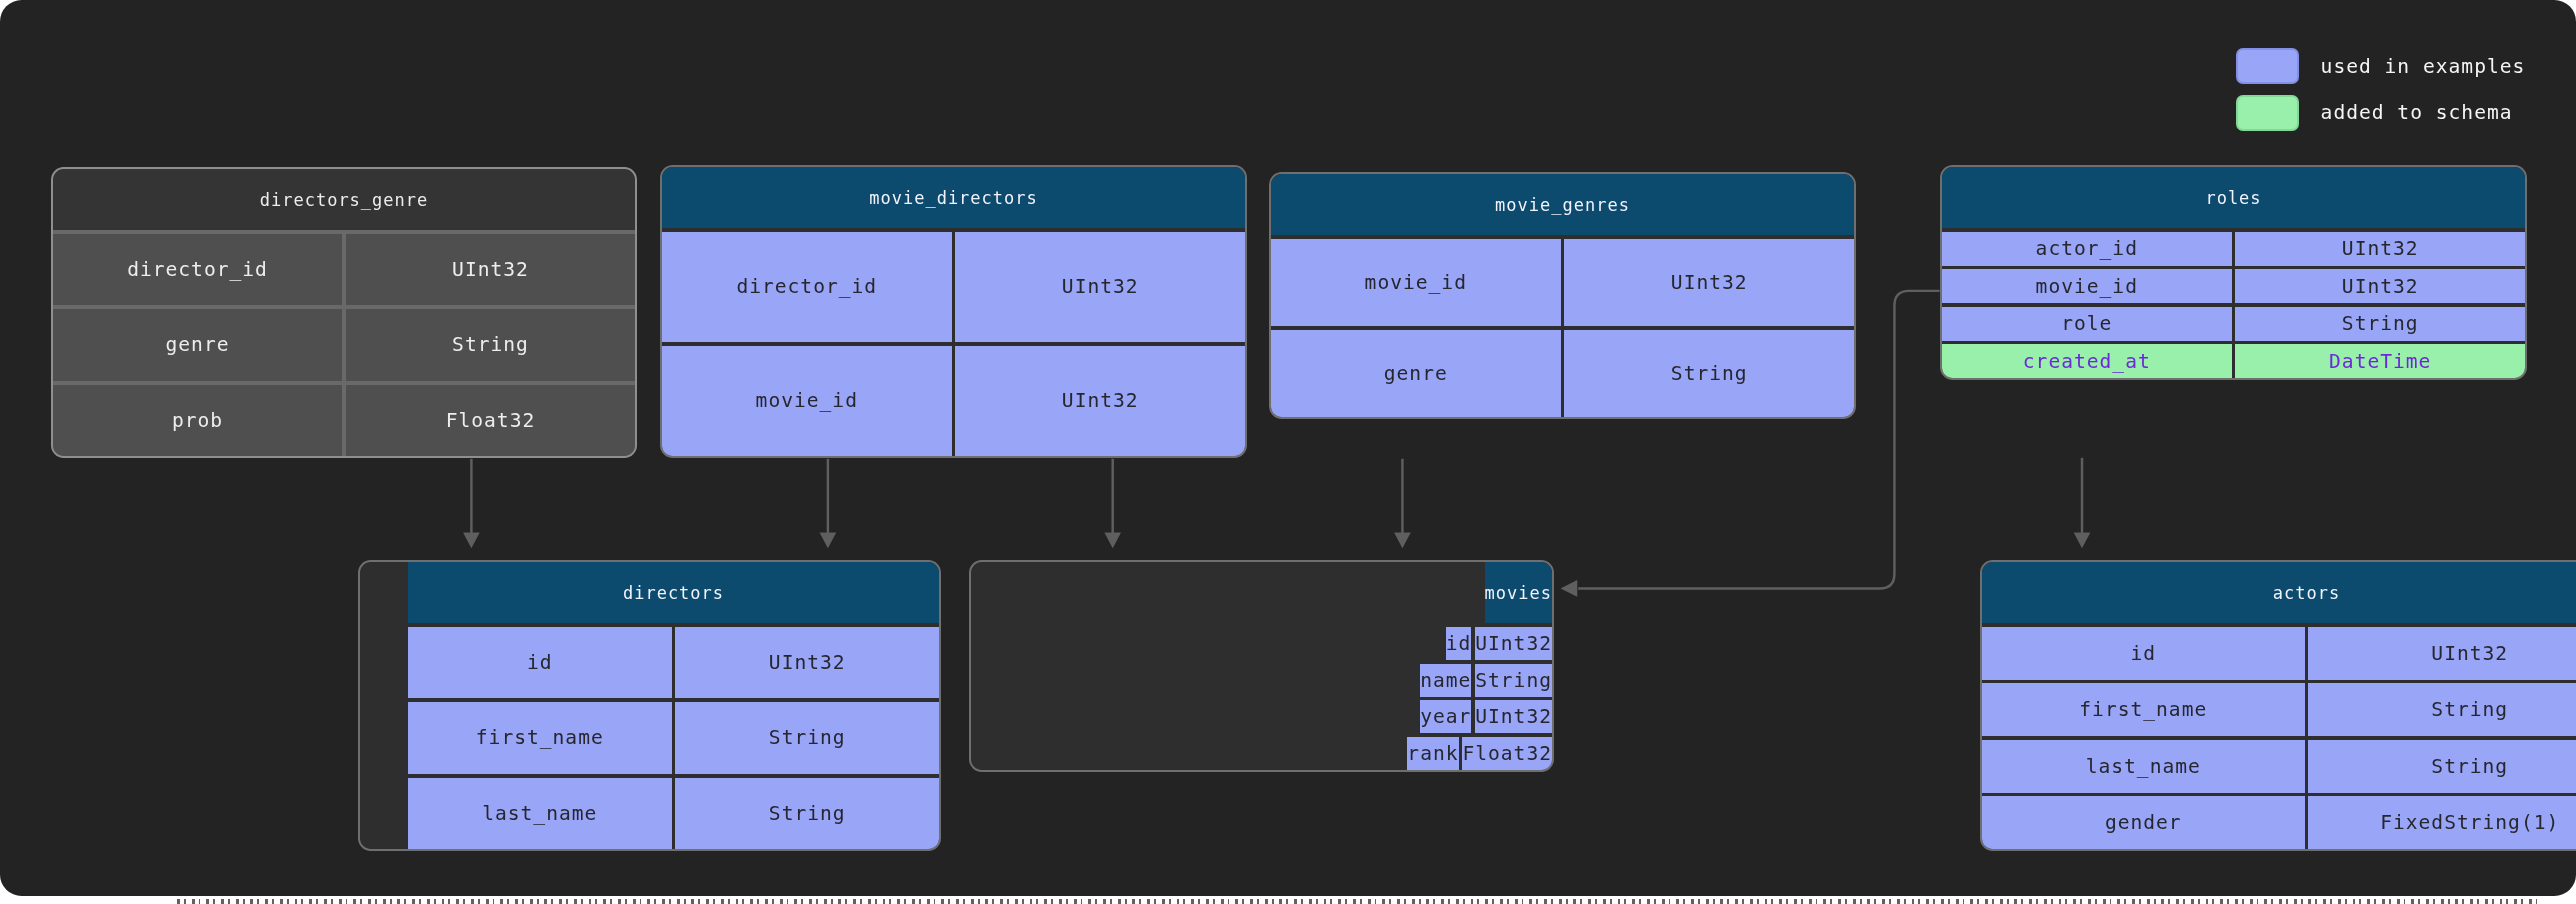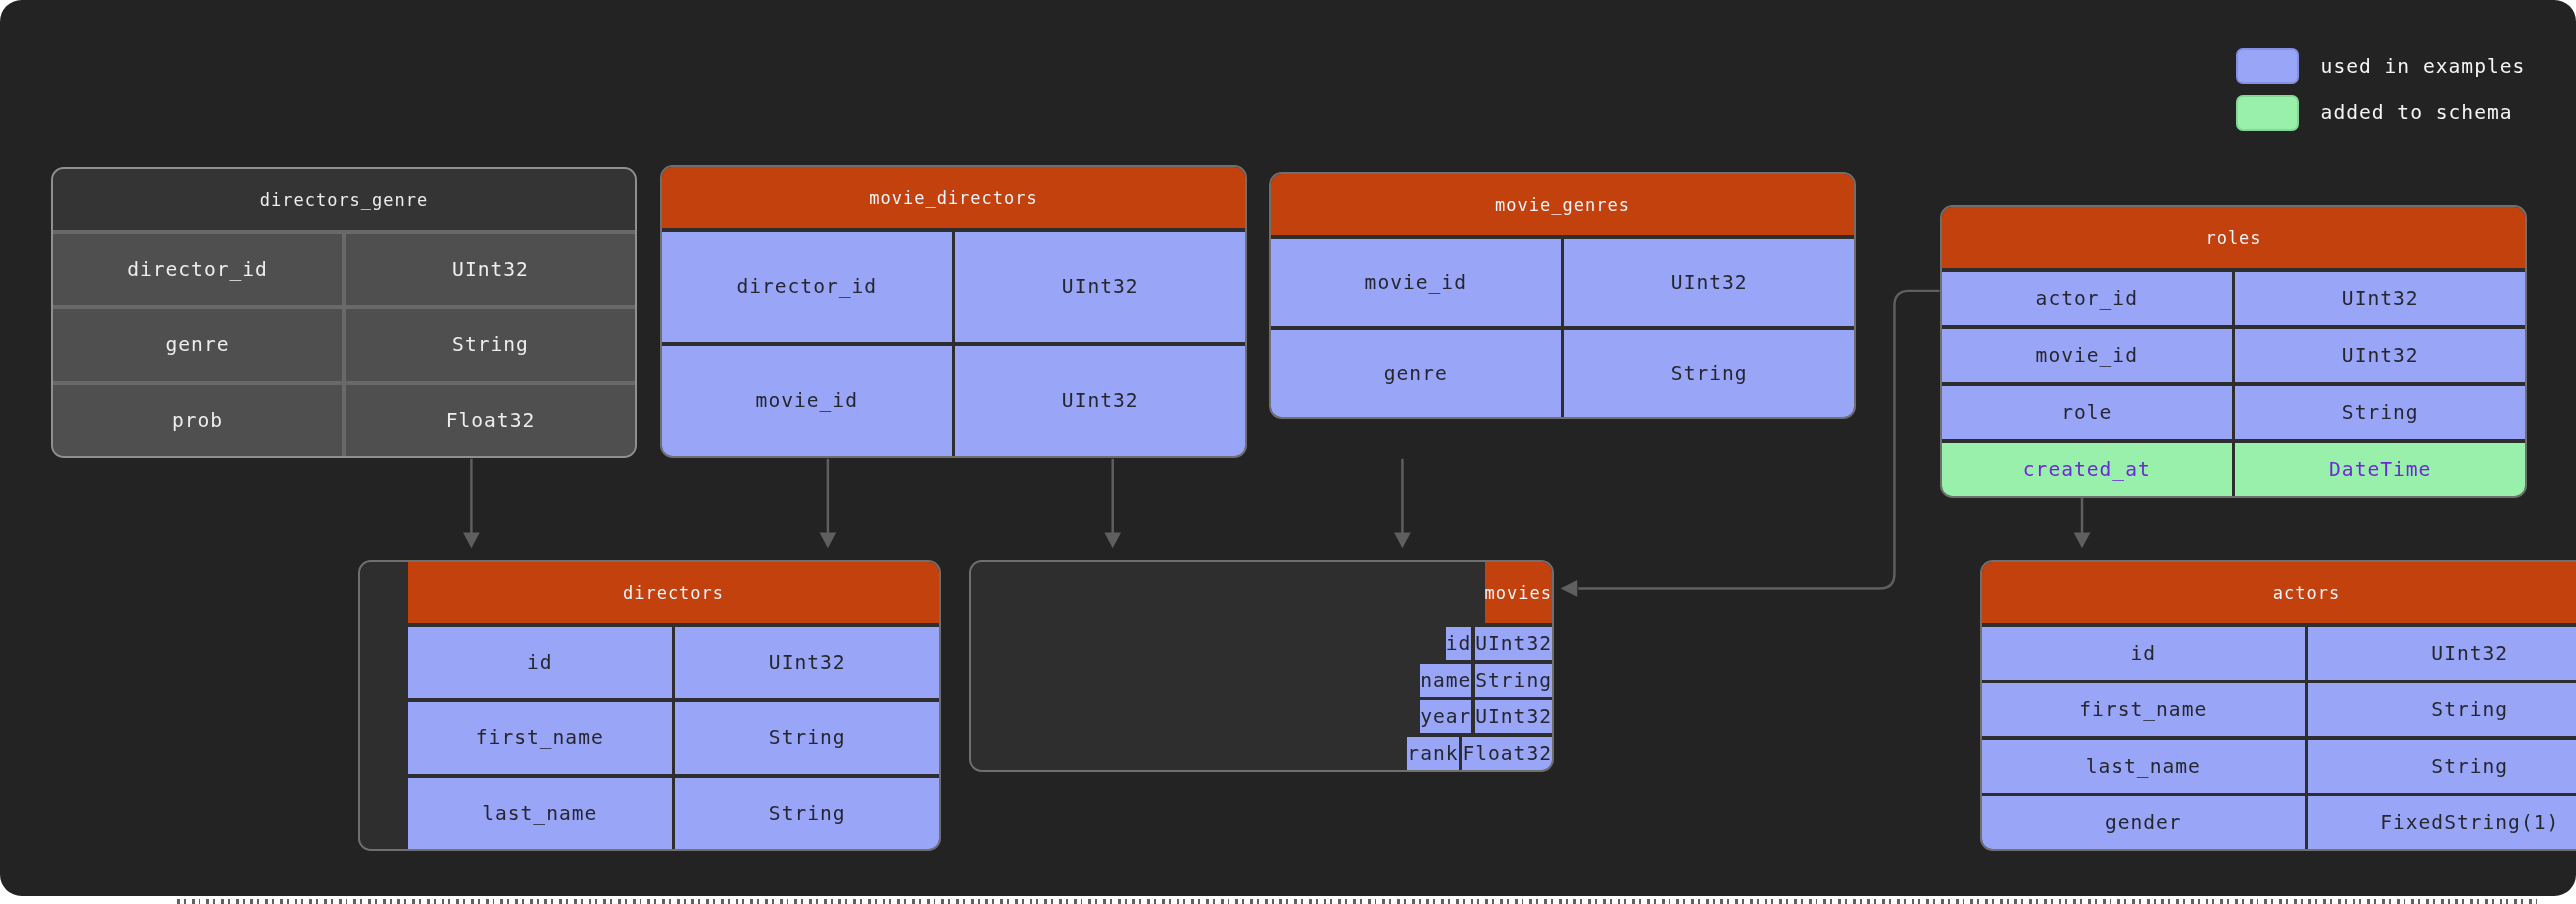--- a/index.html
+++ b/index.html
@@ -18,21 +18,21 @@
   .legend-label{margin-left:21.6px;color:#f5f5f5;font-size:19.6px;letter-spacing:1px;white-space:nowrap;}
   
   .tbl{position:absolute;display:flex;flex-direction:column;gap:3.9px;border-radius:12.8px;overflow:hidden;
        border:2px solid;box-sizing:border-box;}
   .tbl .hdr{flex:0 0 61px;display:flex;align-items:center;justify-content:center;
             font-size:17px;letter-spacing:1px;}
   .tbl .row{flex:1 1 0;display:flex;gap:3.9px;}
   .tbl .cell{flex:1 1 0;display:flex;align-items:center;justify-content:center;
              font-size:19.6px;letter-spacing:1px;}
   .tbl.blue{background:#2e2e2e;border-color:#6f6f6f;}
-  .tbl.blue .hdr{background:#c2410c;color:#f2f3fb;}
+  .tbl.blue .hdr{background:#0c4a6e;color:#f2f3fb;}
   .tbl.blue .cell{background:#99a6f8;color:#26262e;}
   .tbl.blue .row.added .cell{background:#98f0ab;color:#6d28d9;}
   .tbl.dark{background:#696969;border-color:#8f8f8f;}
   .tbl.dark .hdr{background:#343434;color:#ededed;}
   .tbl.dark .cell{background:#4f4f4f;color:#ededed;}
   svg.wires{position:absolute;left:0;top:0;pointer-events:none;}
 </style>
 </head>
 <body>
 
@@ -103,21 +103,21 @@
   <div class="row">
         <div class="cell">movie_id</div>
         <div class="cell">UInt32</div>
       </div>
       <div class="row">
         <div class="cell">genre</div>
         <div class="cell">String</div>
       </div>
     </div>
 
-  <div class="tbl blue" style="left:1940px;top:165px;width:587px;height:293px;margin-top:40px;">
+  <div class="tbl blue" style="left:1940px;top:165px;width:587px;height:215px;">
     <div class="hdr">roles</div>
   <div class="row">
         <div class="cell">actor_id</div>
         <div class="cell">UInt32</div>
       </div>
       <div class="row">
         <div class="cell">movie_id</div>
         <div class="cell">UInt32</div>
       </div>
       <div class="row">

